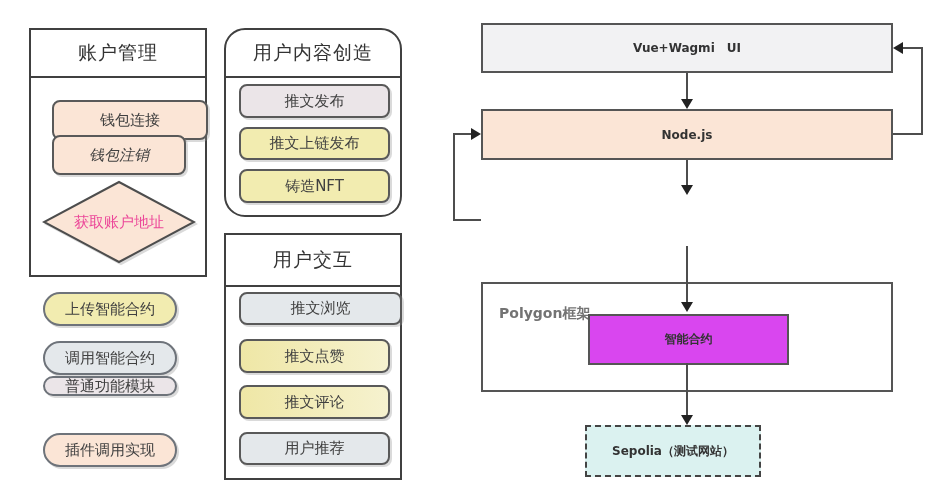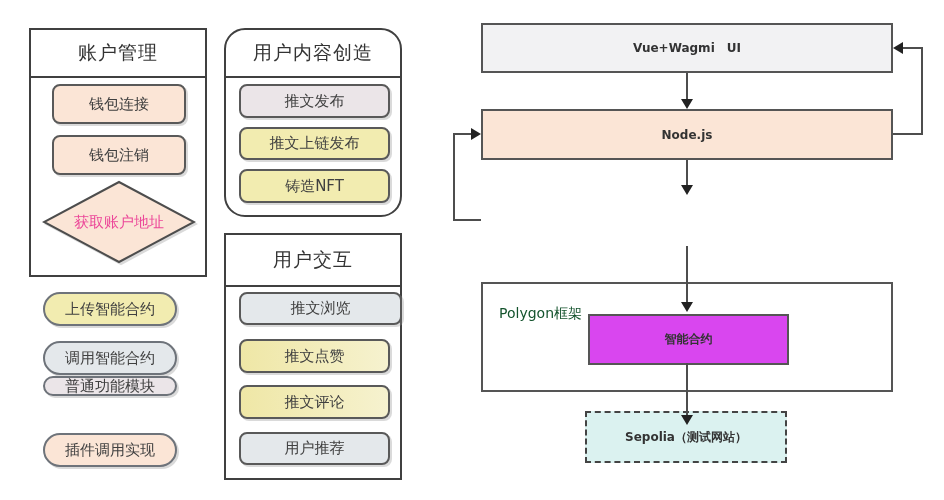--- a/index.html
+++ b/index.html
@@ -34,36 +34,36 @@
     position:absolute;left:0;top:0;width:100%;height:100%;
     display:flex;align-items:center;justify-content:center;font-size:15px;color:#ec4899;
   }
   
   .fnode{
     position:absolute;display:flex;align-items:center;justify-content:center;box-sizing:border-box;
     border:2px solid #555;font-size:12px;font-weight:bold;color:#333;
   }
   .dashed{border-style:dashed;border-color:#444;}
   .container-box{position:absolute;box-sizing:border-box;border:2px solid #555;background:#ffffff;}
-  .container-label{position:absolute;font-size:14px;font-weight:normal;color:#14532d;}
+  .container-label{position:absolute;font-size:14px;font-weight:bold;color:#737373;}
   .vline{position:absolute;width:2px;background:#4d4d4d;}
   .hline{position:absolute;height:2px;background:#4d4d4d;}
   .arr-down{position:absolute;width:0;height:0;border-left:6px solid transparent;border-right:6px solid transparent;border-top:10px solid #222;}
   .arr-left{position:absolute;width:0;height:0;border-top:6px solid transparent;border-bottom:6px solid transparent;border-right:10px solid #222;}
   .arr-right{position:absolute;width:0;height:0;border-top:6px solid transparent;border-bottom:6px solid transparent;border-left:10px solid #222;}
 </style>
 </head>
 <body>
 
 <div class="stage">
 
   <div class="gbox" style="left:29px;top:28px;width:178px;height:249px;">
     <div class="gbox-title" style="height:46px;">账户管理</div>
-    <div class="item fill-peach" style="left:21px;top:54px;width:134px;height:40px;">钱包连接</div>
-    <div class="item fill-peach" style="left:21px;top:105px;width:134px;height:40px;">钱包注销</div>
+    <div class="item fill-peach" style="left:21px;top:70px;width:156px;height:40px;">钱包连接</div>
+    <div class="item fill-peach" style="left:21px;top:105px;width:134px;height:40px;font-style:italic;">钱包注销</div>
     <div class="diamond-wrap" style="left:11px;top:150px;width:154px;height:84px;">
       <svg width="154" height="84" viewBox="0 0 154 84">
         <polygon points="77,2 152,42 77,82 2,42" fill="#fbe5d6" stroke="#4d4d4d" stroke-width="2"></polygon>
       </svg>
       <div class="diamond-label">获取账户地址</div>
     </div>
   </div>
 
   <div class="pill fill-yellow" style="left:43px;top:292px;width:134px;height:34px;">上传智能合约</div>
   <div class="pill fill-gray" style="left:43px;top:341px;width:134px;height:34px;">调用智能合约</div>
@@ -86,21 +86,21 @@
   </div>
 
   <div class="fnode" style="left:481px;top:23px;width:412px;height:50px;background:#f2f2f3;">Vue+Wagmi　UI</div>
   <div class="fnode" style="left:481px;top:109px;width:412px;height:51px;background:#fbe5d6;">Node.js</div>
 
   <div class="container-box" style="left:481px;top:282px;width:412px;height:110px;">
     <div class="container-label" style="left:16px;top:21px;">Polygon框架</div>
     <div class="fnode" style="left:105px;top:30px;width:201px;height:51px;background:#d946ef;">智能合约</div>
   </div>
 
-  <div class="fnode dashed" style="left:585px;top:411px;width:202px;height:52px;background:#dbf2f0;">Sepolia（测试网站）</div>
+  <div class="fnode dashed" style="left:585px;top:425px;width:176px;height:52px;background:#dbf2f0;">Sepolia（测试网站）</div>
 
   <div class="vline" style="left:686px;top:73px;height:27px;"></div>
   <div class="arr-down" style="left:681px;top:99px;"></div>
 
   <div class="vline" style="left:686px;top:160px;height:26px;"></div>
   <div class="arr-down" style="left:681px;top:185px;"></div>
 
   <div class="vline" style="left:686px;top:246px;height:57px;"></div>
   <div class="arr-down" style="left:681px;top:302px;"></div>
 

